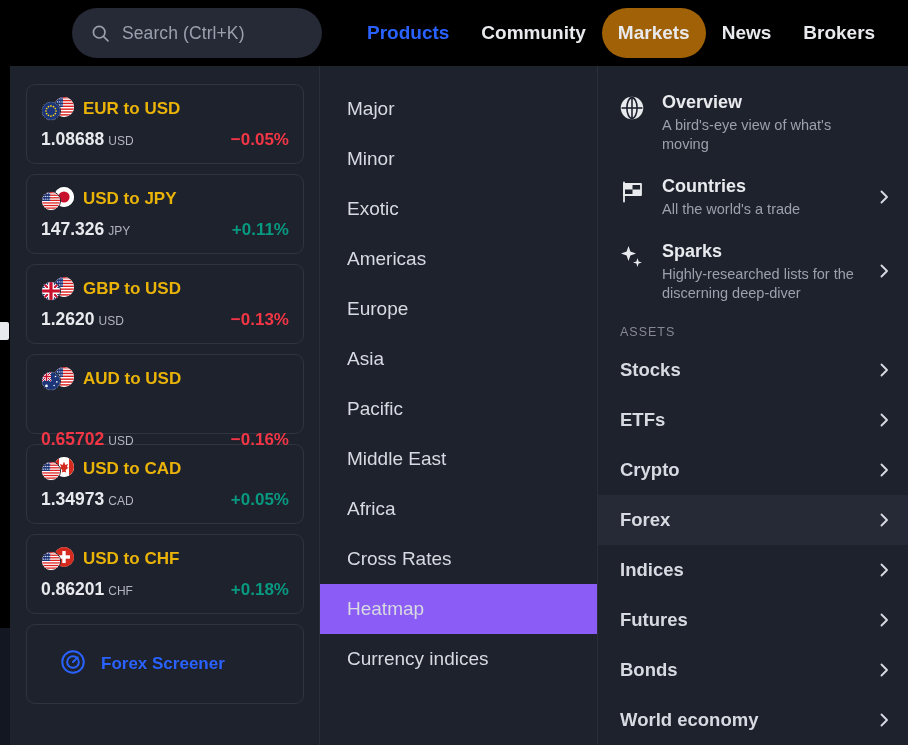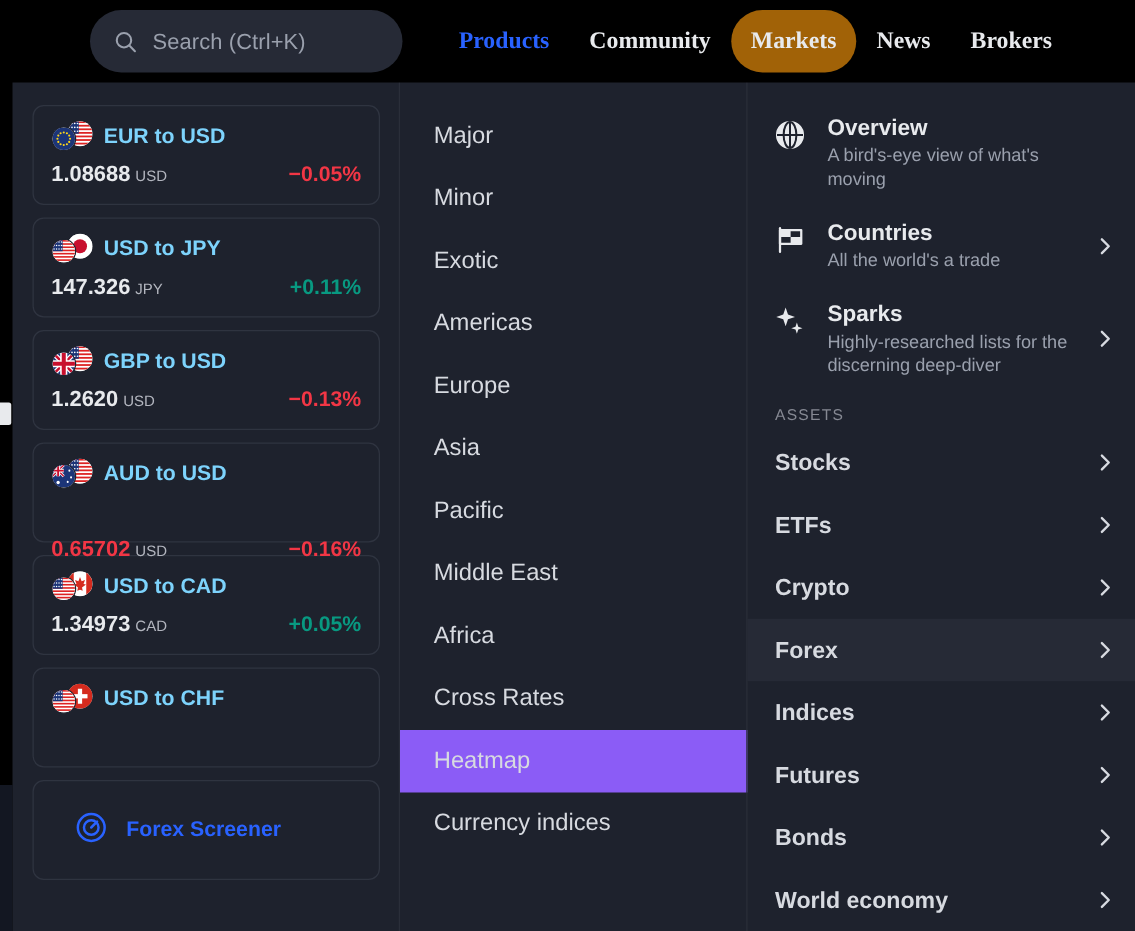--- a/index.html
+++ b/index.html
@@ -31,21 +31,21 @@
     margin-left:72px;
     width:250px; height:50px; border-radius:25px;
     background:#262a36;
     display:flex; align-items:center; gap:11px;
     padding:0 18px;
   }
   .search-icon { width:21px; height:21px; flex:none; display:block; }
   .search-placeholder {
     color:#9aa0ad; font-size:17.5px; letter-spacing:.1px; white-space:nowrap;
   }
-  .nav { display:flex; align-items:center; margin-left:29px;font-family:Liberation Serif, serif; }
+  .nav { display:flex; align-items:center; margin-left:29px; }
   .nav-item {
     font-size:19px; font-weight:bold; color:#e8eaed;
     padding:0 16px; height:50px; display:flex; align-items:center;
     border-radius:25px; white-space:nowrap; cursor:pointer;
   }
   .nav-item.accent { color:#2962ff; }
   .nav-item.active { background:#a16207; }
 
   
   .panel {
@@ -75,21 +75,21 @@
   }
   .quote-top { display:flex; align-items:center; gap:9px; height:24px; }
   .flags { position:relative; width:33px; height:24px; flex:none; }
   .flag {
     position:absolute; width:20px; height:20px; border-radius:50%;
     overflow:hidden; background:#ccc;
   }
   .flag.back { right:0; top:0; }
   .flag.front { left:0; bottom:0; border:1.5px solid #1e222d; }
   .flag svg { display:block; width:100%; height:100%; }
-  .quote-name { font-size:17px; font-weight:bold; color:#7dd3fc; white-space:nowrap; }
+  .quote-name { font-size:17px; font-weight:bold; color:#eab308; white-space:nowrap; }
   .quote-bottom {
     display:flex; align-items:baseline; margin-top:8px; height:24px;
   }
   .quote-price { font-size:17.5px; font-weight:bold; color:#e8eaed; }
   .quote-price.down { color:#f23645;margin-top:30px; }
   .quote-cur {
     font-size:12px; color:#b2b5be; margin-left:4px; font-weight:normal;
   }
   .quote-chg { margin-left:auto; font-size:17px; font-weight:bold; }
   .chg-up { color:#089981; }
@@ -481,20 +481,25 @@
                       <circle cx="1.4" cy="8" r="0.65"></circle>
                       <circle cx="3.6" cy="8" r="0.65"></circle>
                       <circle cx="5.800000000000001" cy="8" r="0.65"></circle>
                       <circle cx="8" cy="8" r="0.65"></circle>
                     </g>
                   </svg>
                 </span>
               </span>
               <span class="quote-name">USD to CHF</span>
             </div>
+            <div class="quote-bottom">
+              <span class="quote-price">0.86201</span>
+              <span class="quote-cur">CHF</span>
+              <span class="quote-chg chg-up">+0.18%</span>
+            </div>
           </div>
         </div>
 
       <div class="screener">
         <span>
           <svg width="28" height="28" viewBox="0 0 24 24" fill="none" stroke="#2962ff" stroke-width="1.7">
             <circle cx="12" cy="12" r="9.2"></circle>
             <circle cx="12" cy="12" r="5"></circle>
             <path d="M12 12 L16 8" stroke-linecap="round"></path>
           </svg>

